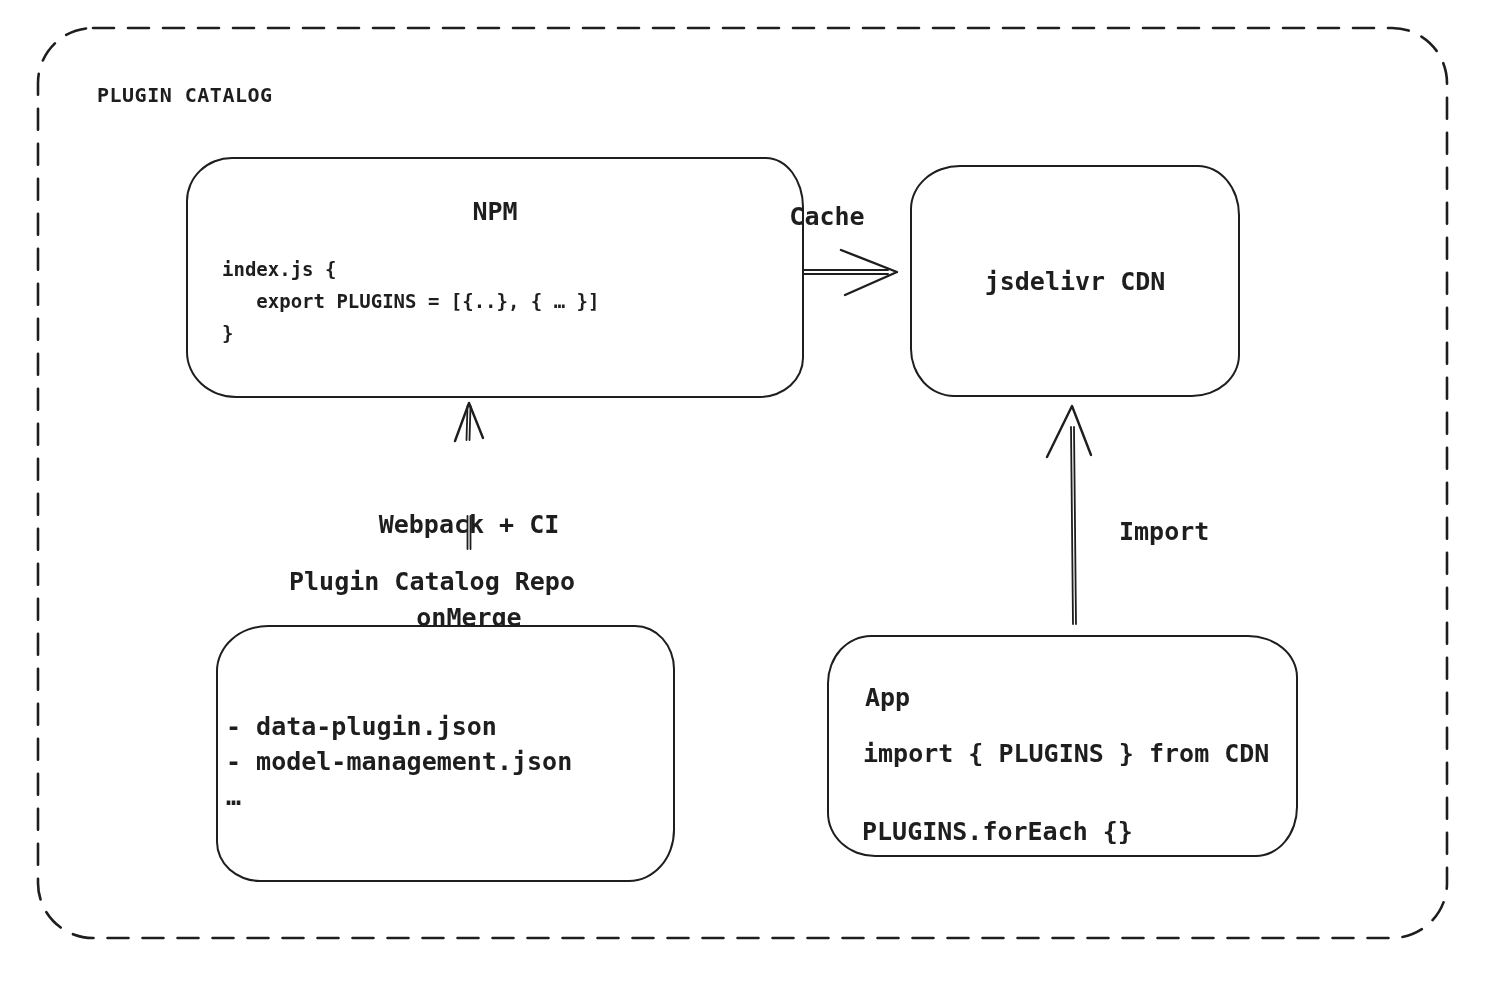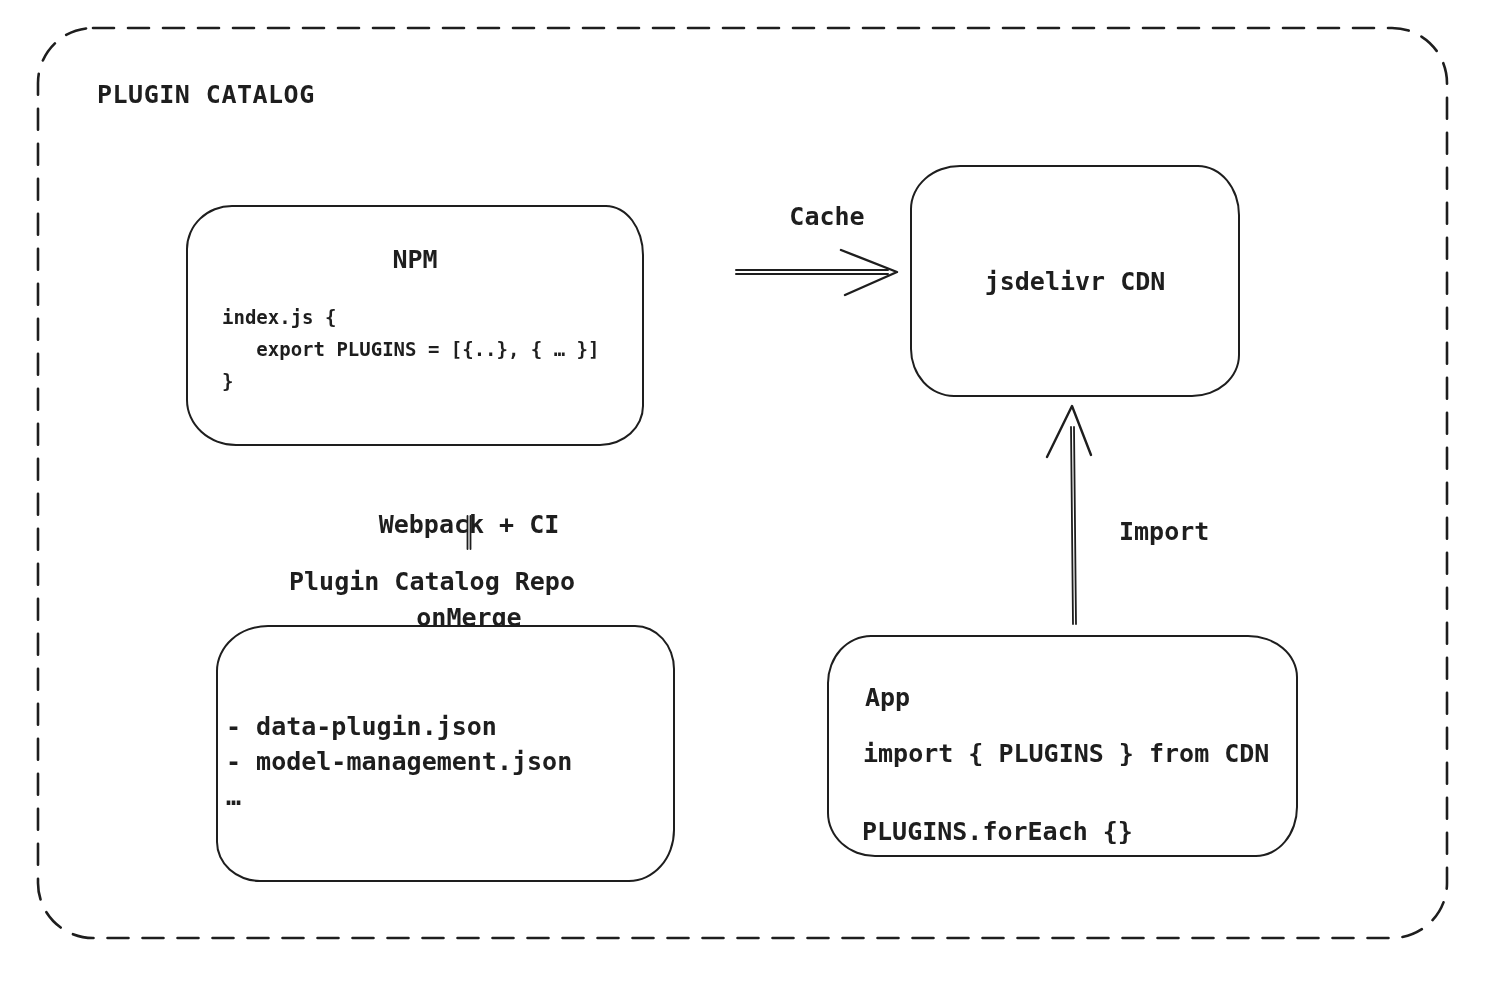--- a/index.html
+++ b/index.html
@@ -26,39 +26,38 @@
   svg .stroke {
     stroke: #1e1e1e;
     fill: none;
     stroke-linecap: round;
     stroke-linejoin: round;
   }
   .frame-title {
     position: absolute;
     left: 97px;
     top: 80px;
-    font-size: 25px;
+    font-size: 20px;
     font-weight: 700;
     letter-spacing: 0.5px;
     line-height: 30px;
     white-space: pre;
   }
   .box {
     position: absolute;
     border: 2.2px solid #1e1e1e;
     background: #ffffff;
     box-sizing: border-box;
   }
   .npm-box {
     left: 186px;
     top: 157px;
-    width: 458px;
+    width: 618px;
     height: 241px;
     border-radius: 46px 38px 44px 50px / 44px 50px 40px 46px;
-    margin-top: 48px;
   }
   .npm-title {
     position: absolute;
     left: 0;
     top: 38px;
     width: 100%;
     text-align: center;
     font-size: 25px;
     font-weight: 700;
     line-height: 30px;

